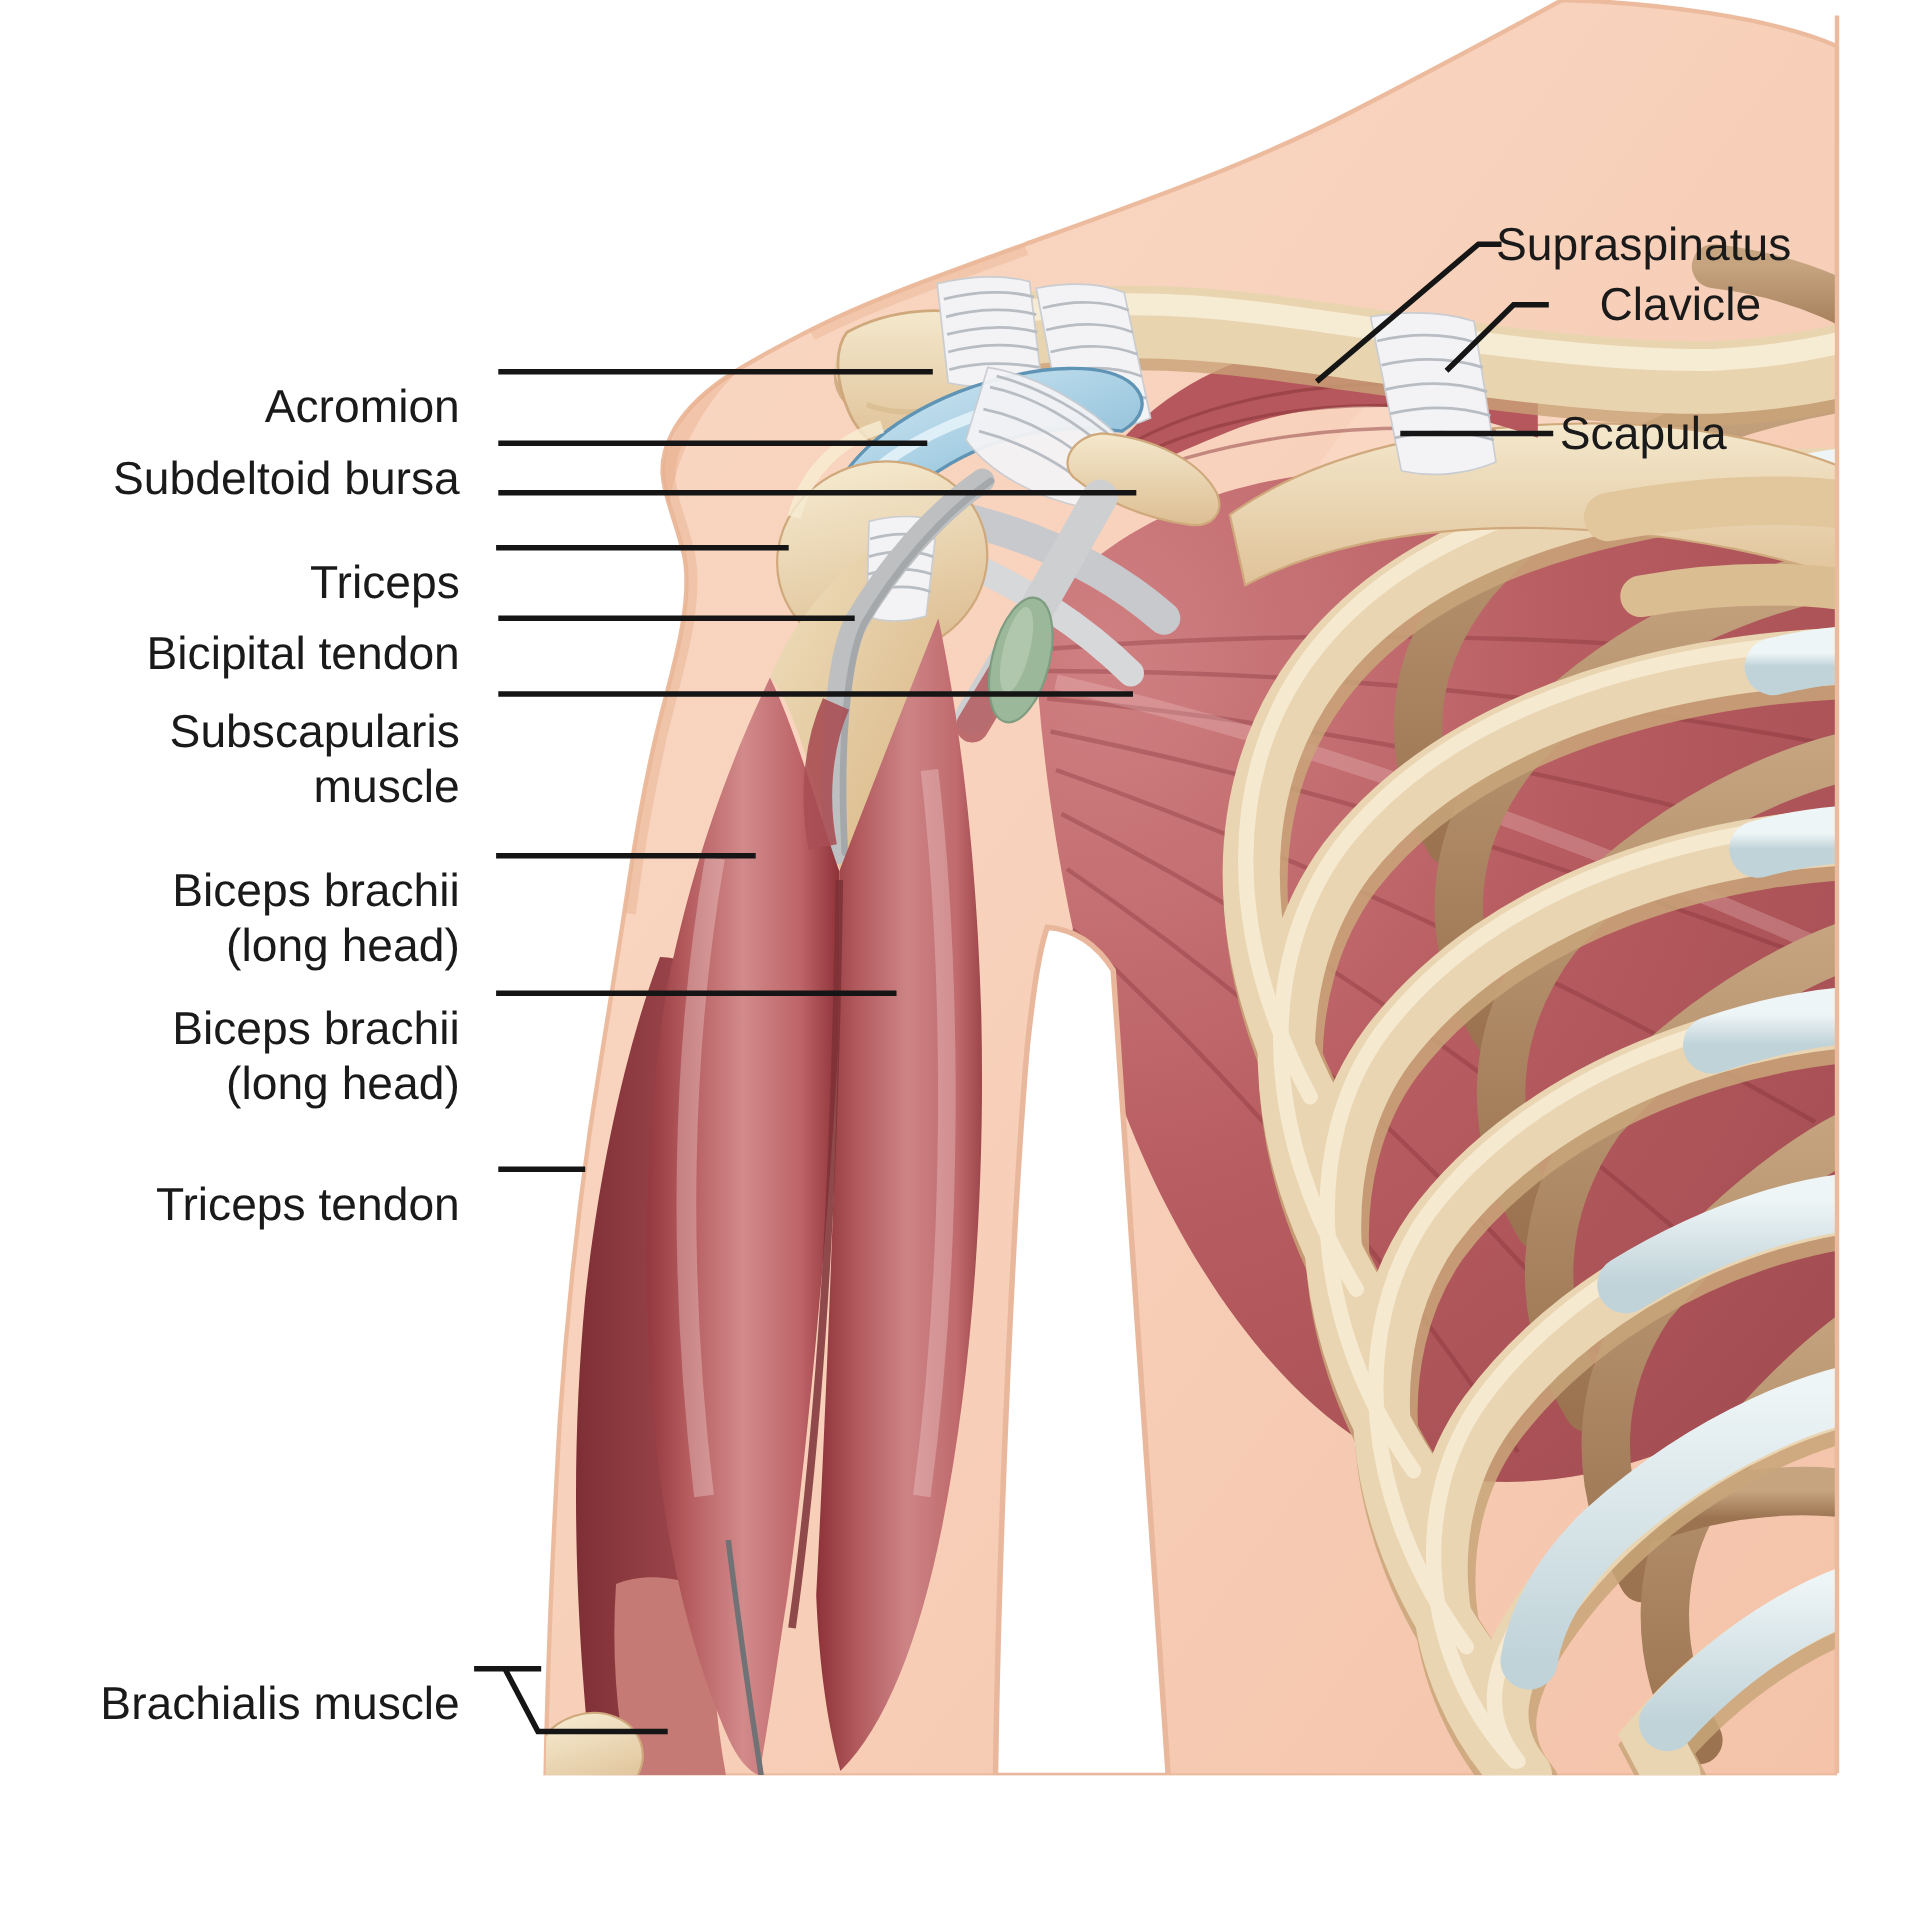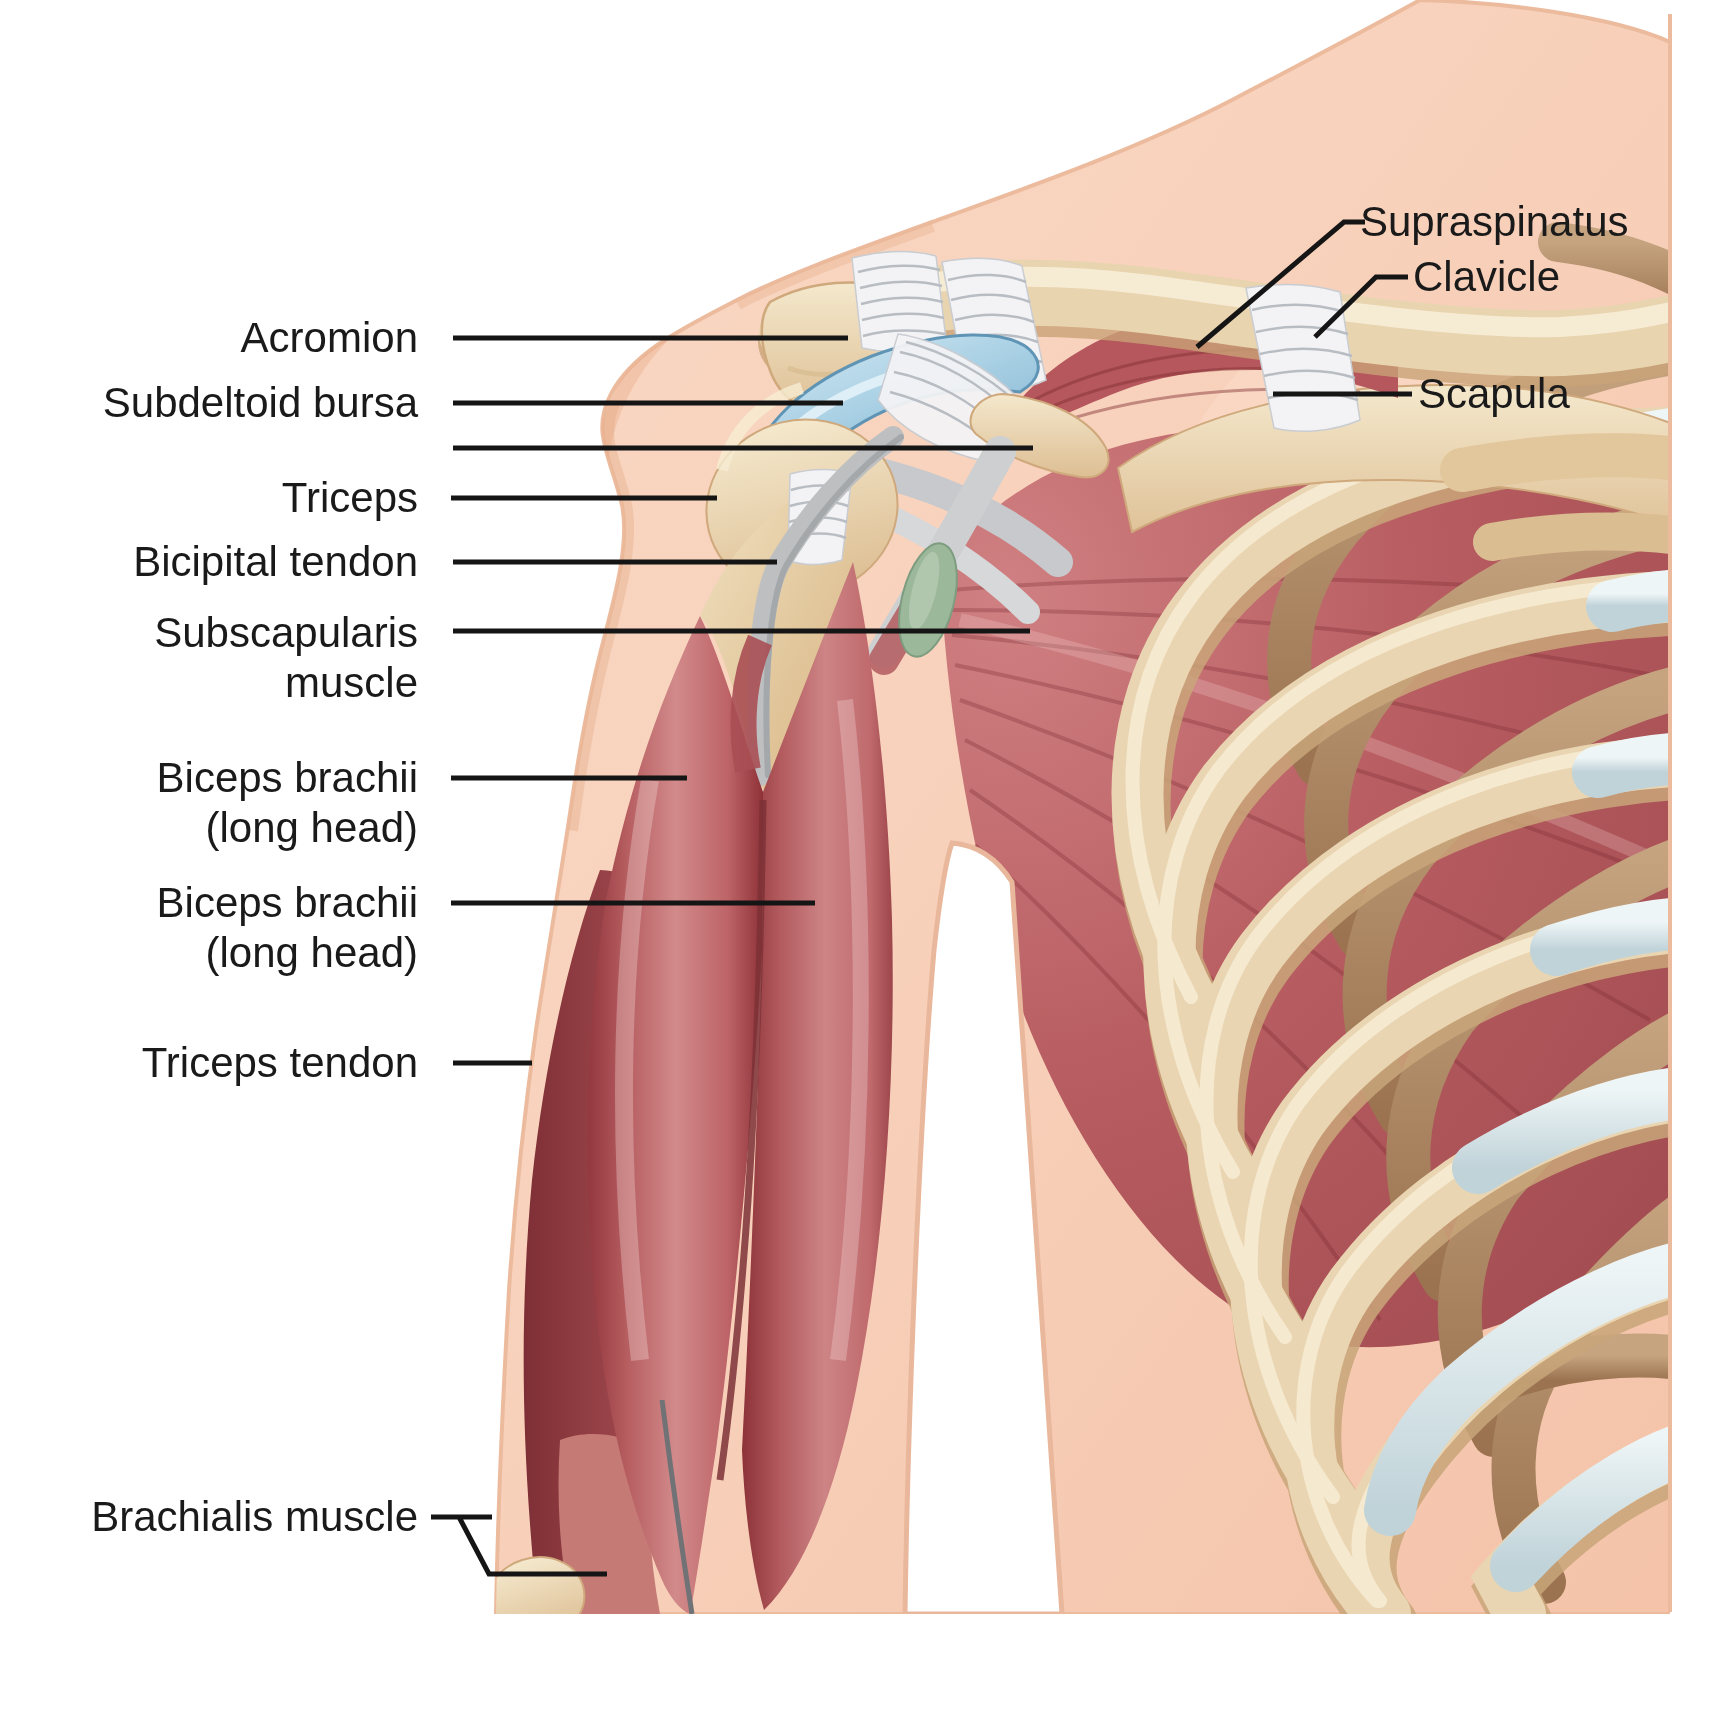--- a/index.html
+++ b/index.html
@@ -5,21 +5,21 @@
   html,body{margin:0;padding:0;background:#ffffff;}
   #stage{
     position:relative;width:1732px;height:1732px;background:#ffffff;overflow:hidden;
     font-family:"Liberation Sans", sans-serif;
   }
   #art{position:absolute;left:0;top:0;}
   .lbl{
     position:absolute;color:#1a1a1a;font-size:42px;line-height:50px;
     white-space:nowrap;letter-spacing:0px;
   }
-  .lbl.left{left:0;width:418px;text-align:right;}
+  .lbl.left{left:0;width:418px;text-align:right;margin-top:32px;}
   .lbl.right{text-align:left;}
   .lbl span{display:block;}
 </style>
 </head>
 <body>
 
 <div id="stage">
 
 <svg id="art" width="1732" height="1732" viewBox="0 0 1732 1732" xmlns="http://www.w3.org/2000/svg">
   <defs>
@@ -348,20 +348,20 @@
 <div class="lbl left" style="top:1038px">
       <span>Triceps tendon</span>
     </div>
 <div class="lbl right" style="left:1360px;top:197px">
       <span>Supraspinatus</span>
     </div>
 
 <div class="lbl left" style="top:1492px">
       <span>Brachialis muscle</span>
     </div>
-<div class="lbl right" style="left:1413px;top:252px">
+<div class="lbl right" style="left:1454px;top:252px">
       <span>Clavicle</span>
     </div>
 <div class="lbl right" style="left:1418px;top:369px">
       <span>Scapula</span>
     </div>
 
 </div>
 
 </body></html>

